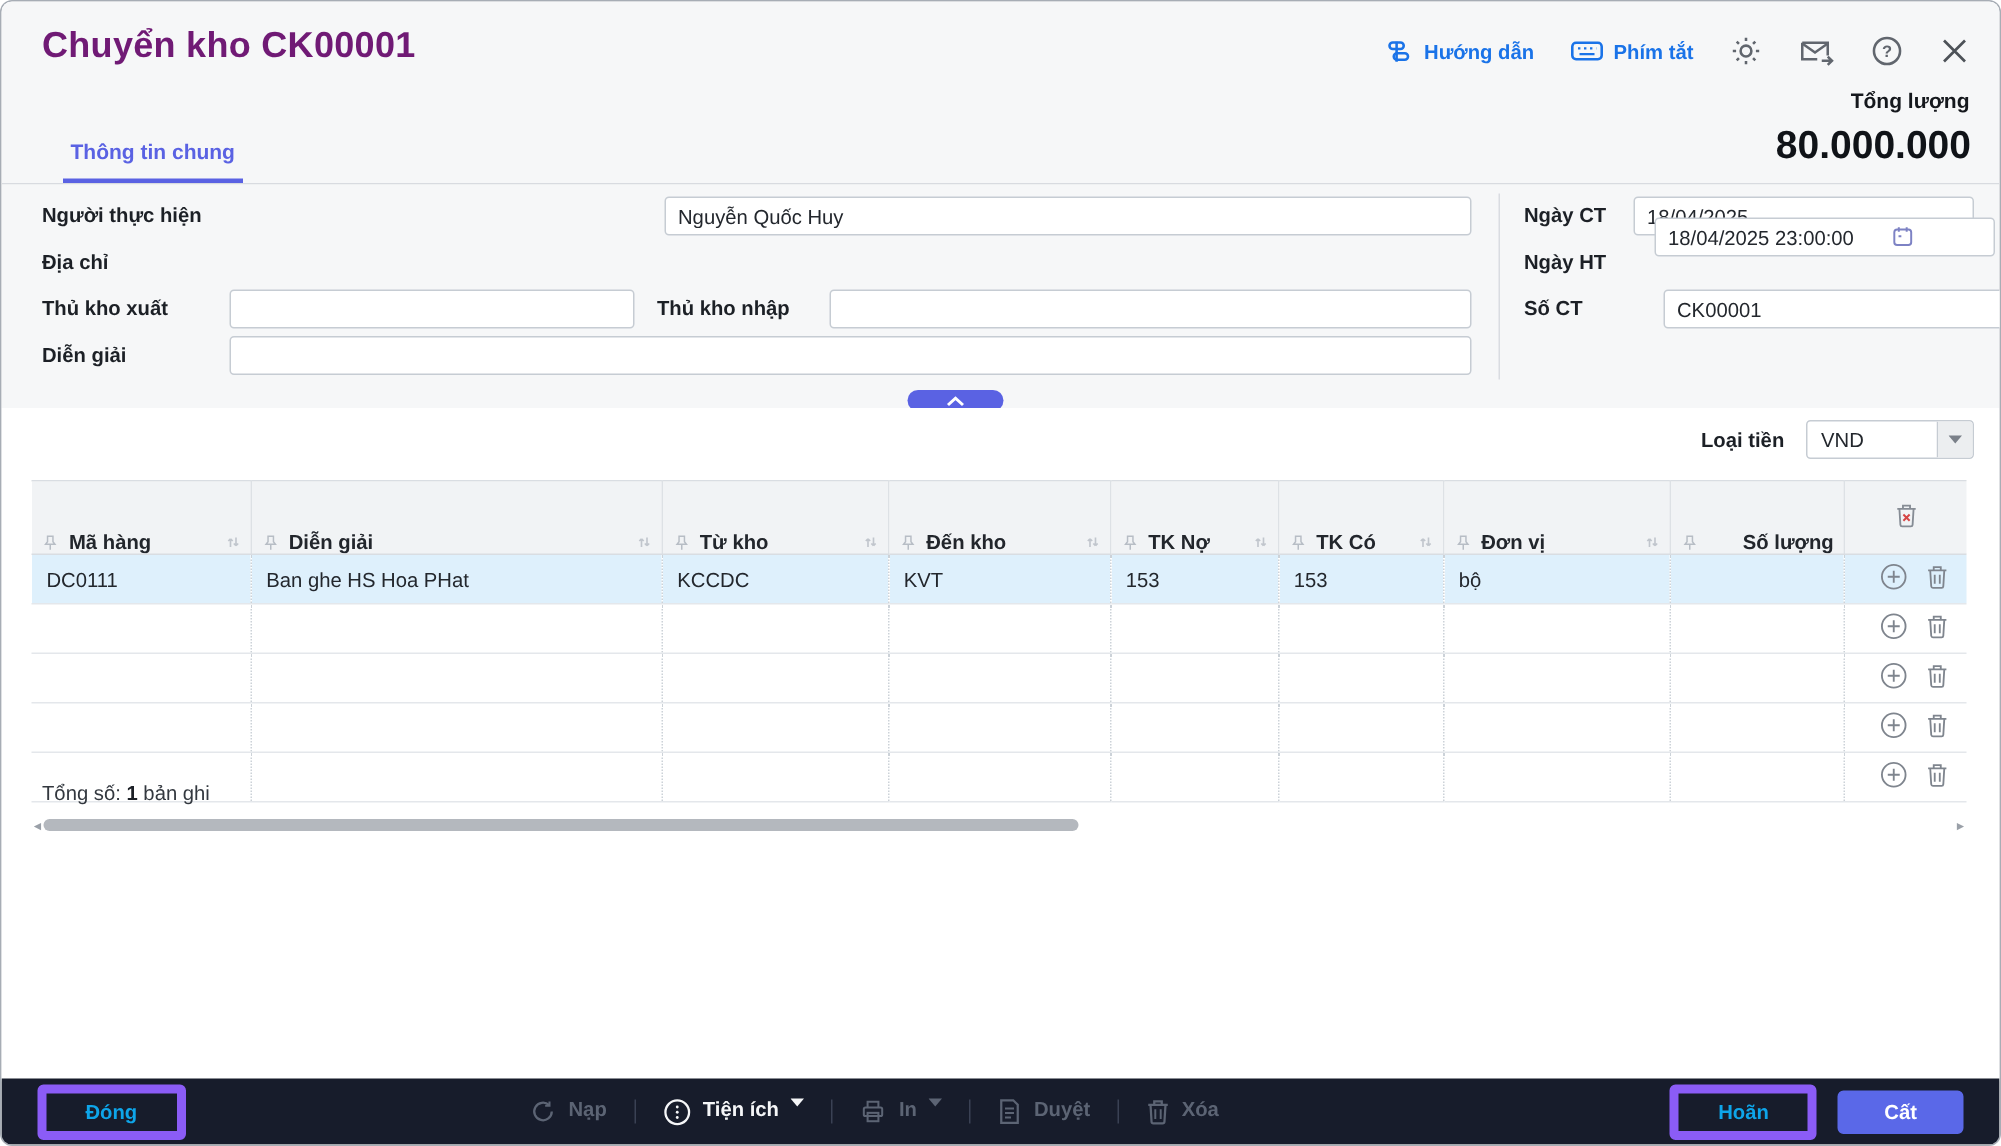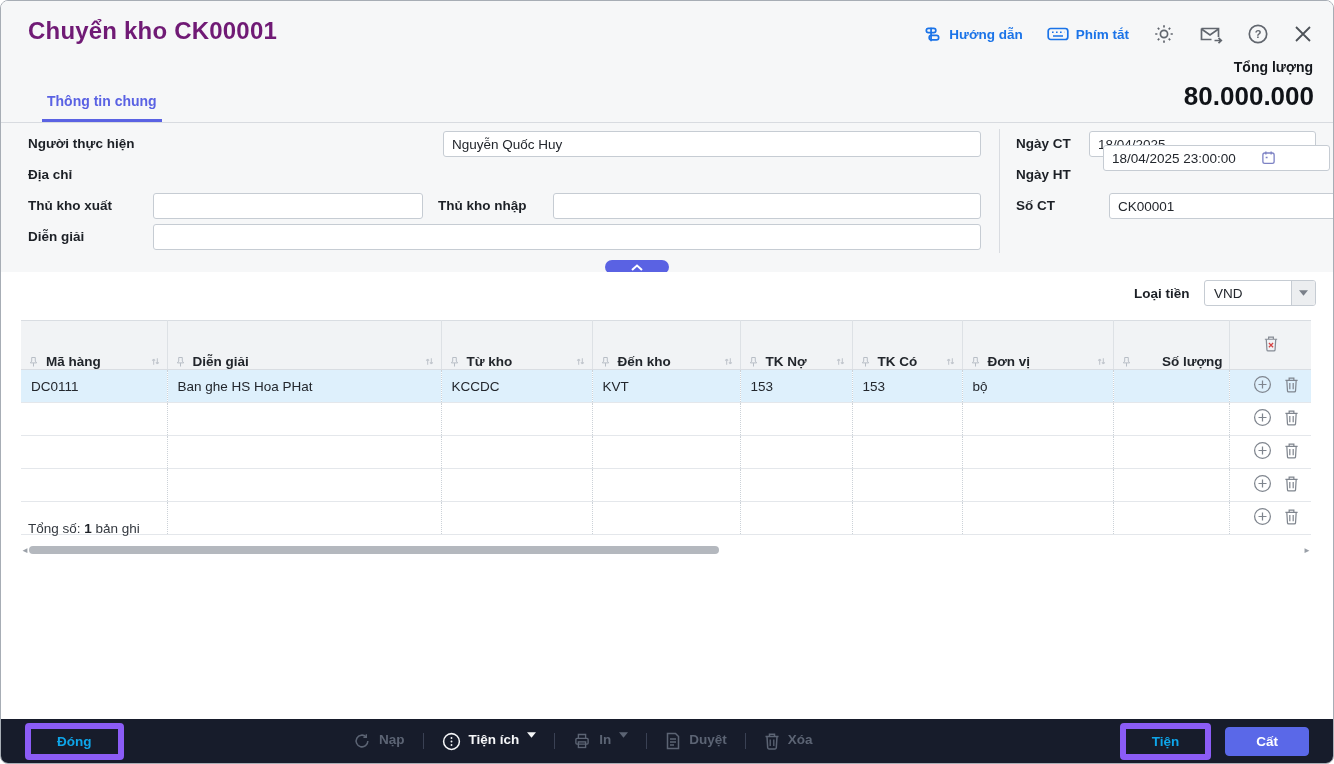--- a/index.html
+++ b/index.html
@@ -616,18 +616,18 @@
             <path d="M1.5 4.5h13M5.5 4.5V2.2h5v2.3"></path>
               <path d="M3 4.5l.7 11.3a1.2 1.2 0 0 0 1.2 1.1h6.2a1.2 1.2 0 0 0 1.2-1.1L13 4.5"></path>
               <path d="M6.2 7.5v6.5M9.8 7.5v6.5" stroke-width="1.3"></path>
           </svg>
         </span>
         <span>Xóa</span>
       </span>
     </div>
 
     <div class="right-group">
-      <button class="btn-outline">Tiện</button>
+      <button class="btn-outline">Hoãn</button>
       <button class="btn-primary">Cất</button>
     </div>
   </div>
 
 </div>
 
 </body></html>

